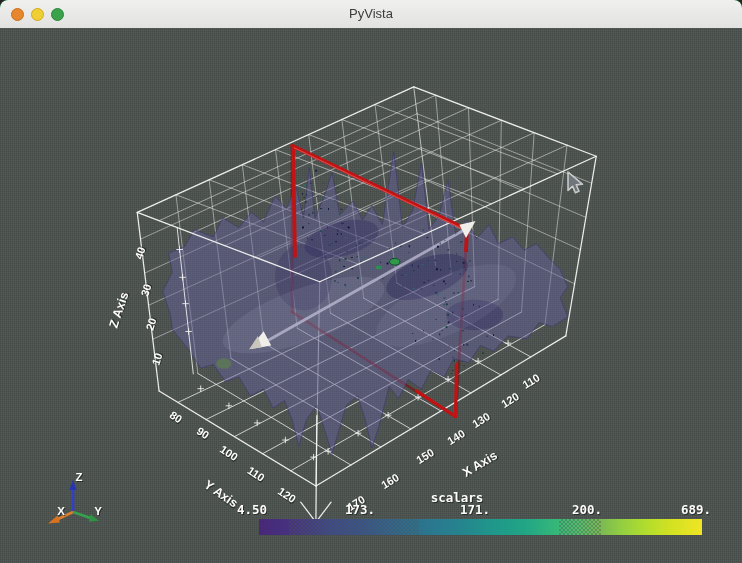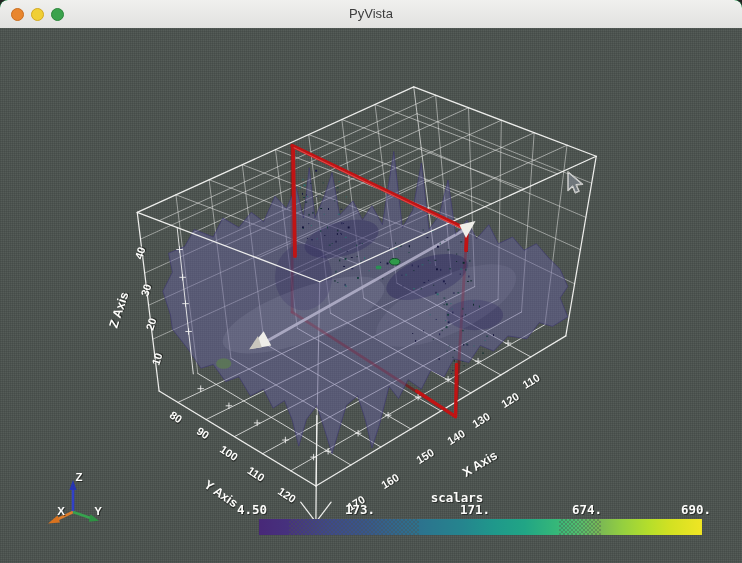--- a/index.html
+++ b/index.html
@@ -403,22 +403,22 @@
     <span class="lbl axtitle" style="left:480px;top:436px;--r:-31deg">X Axis</span>
 
     <div class="sbar">
       <div class="dither" style="left:30px;width:130px;"></div>
       <div class="dither" style="left:300px;width:42px;"></div>
     </div>
     <span class="lbl mono" style="left:457px;top:469px;z-index:5">scalars</span>
     <span class="lbl mono" style="left:252px;top:481px;z-index:5">4.50</span>
     <span class="lbl mono" style="left:360px;top:481px;z-index:5">173.</span>
     <span class="lbl mono" style="left:475px;top:481px;z-index:5">171.</span>
-    <span class="lbl mono" style="left:587px;top:481px;z-index:5">674.</span>
-    <span class="lbl mono" style="left:696px;top:481px;z-index:5">690.</span>
+    <span class="lbl mono" style="left:587px;top:481px;z-index:5">200.</span>
+    <span class="lbl mono" style="left:696px;top:481px;z-index:5">689.</span>
 
     <svg width="74" height="74" style="position:absolute;left:38px;top:425px;z-index:5">
       <g>
         <line x1="35" y1="59" x2="35" y2="36" stroke="#3140c8" stroke-width="2.6"></line>
         <polygon points="35,27 31.4,37 38.6,37" fill="#2735b2"></polygon>
       </g>
       <g>
         <line x1="35" y1="59" x2="18" y2="67" stroke="#dd7c2b" stroke-width="2.6"></line>
         <polygon points="10,70.5 19.5,62.5 22,69.5" fill="#d8721f"></polygon>
       </g>

